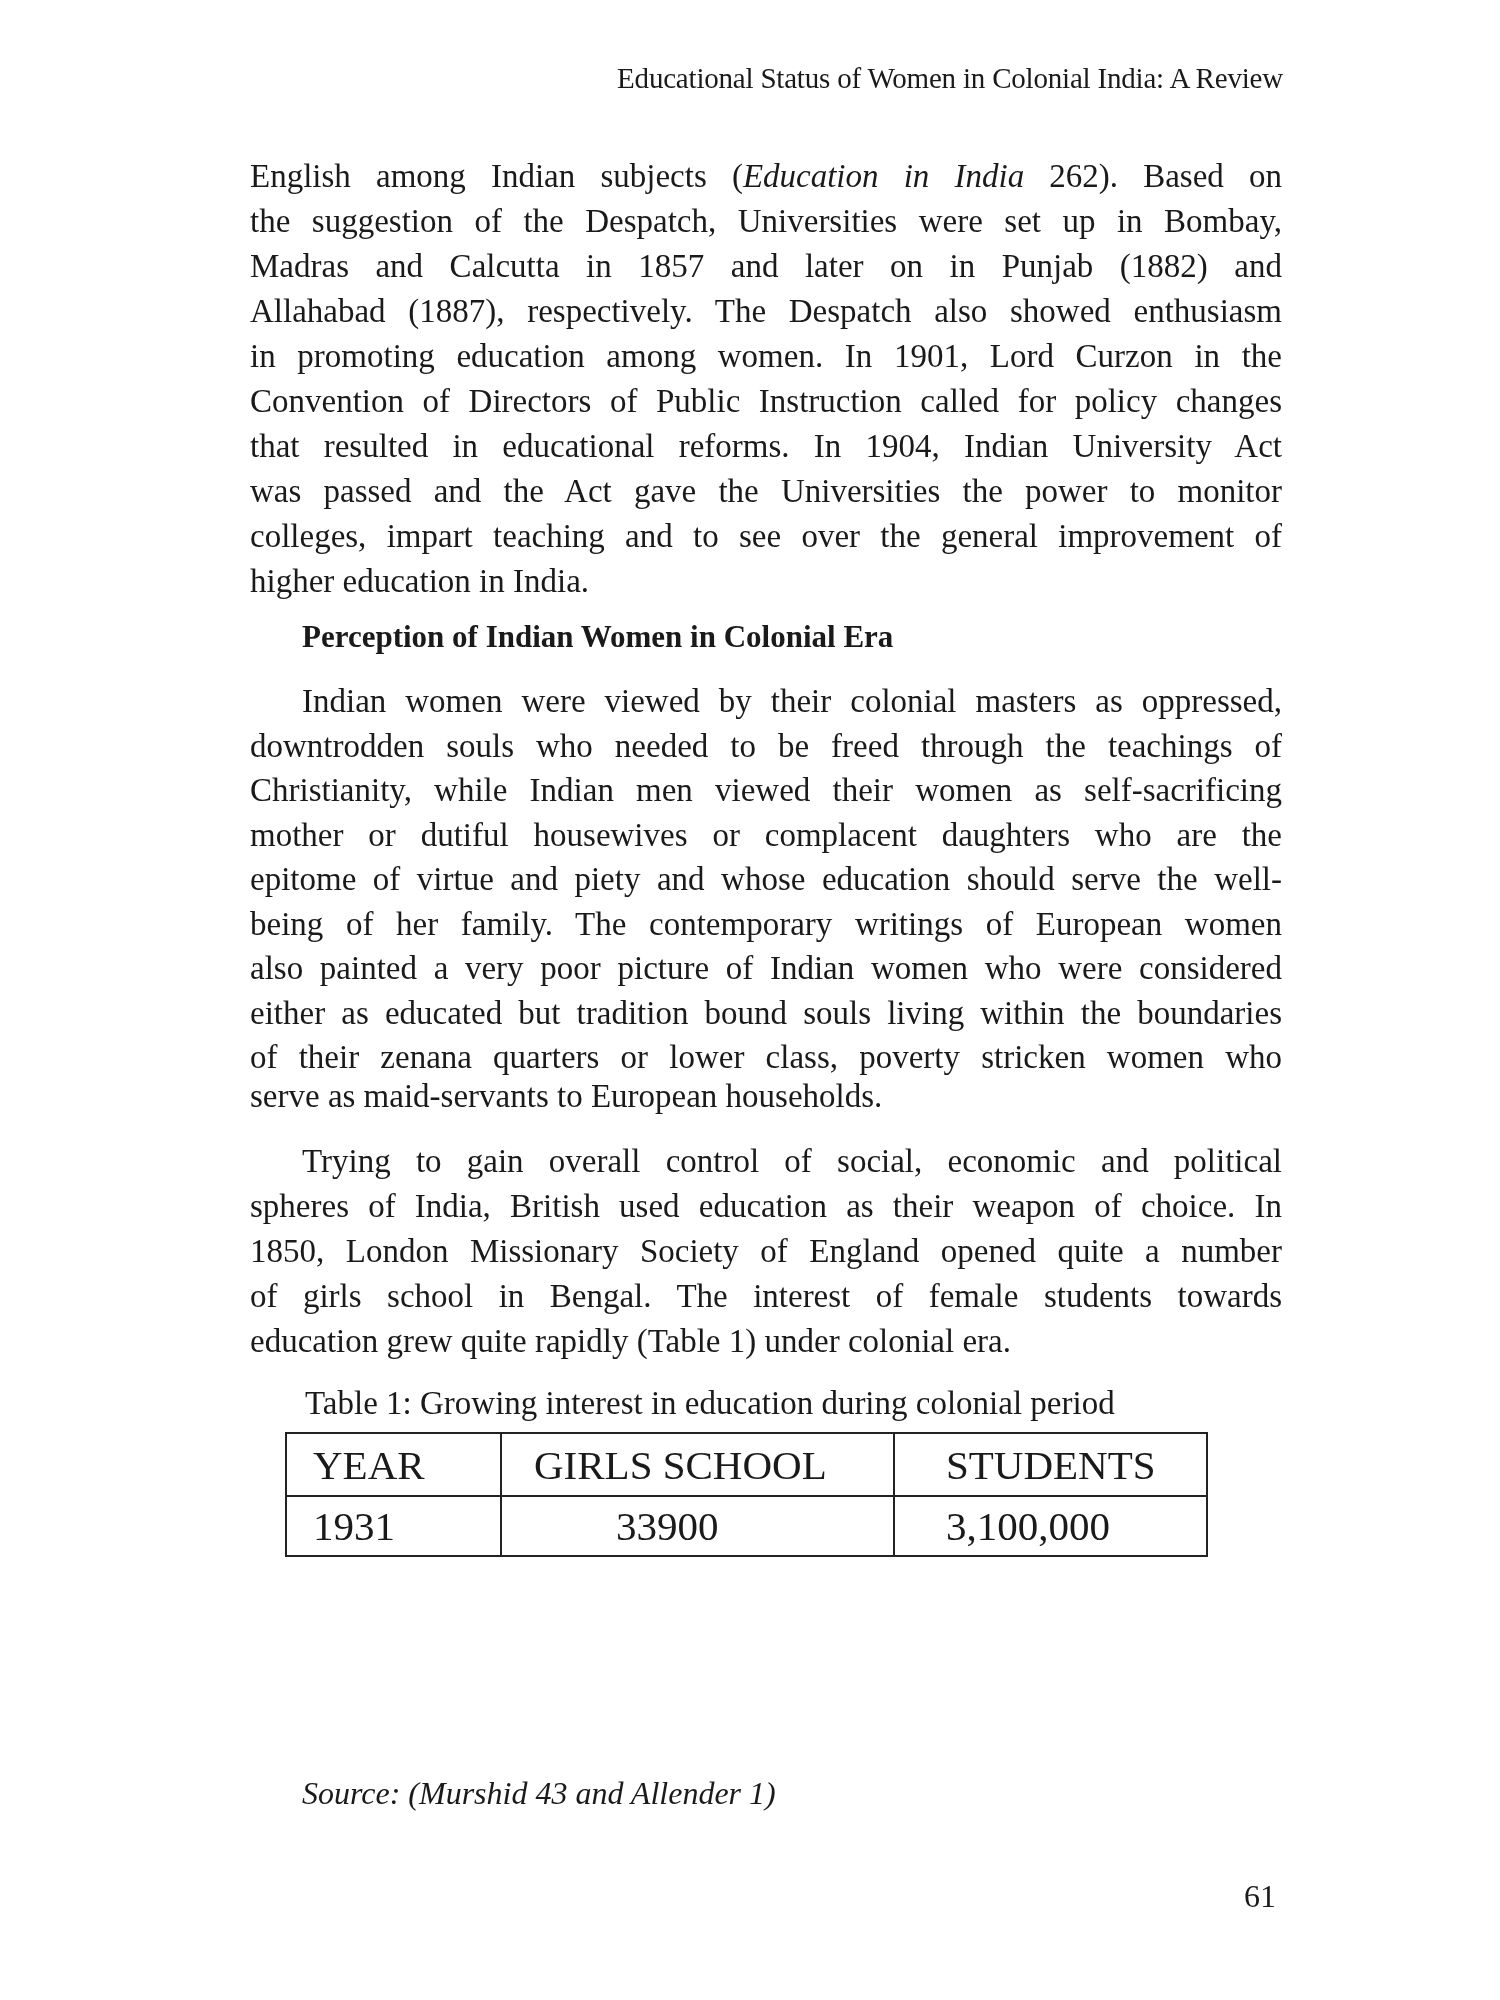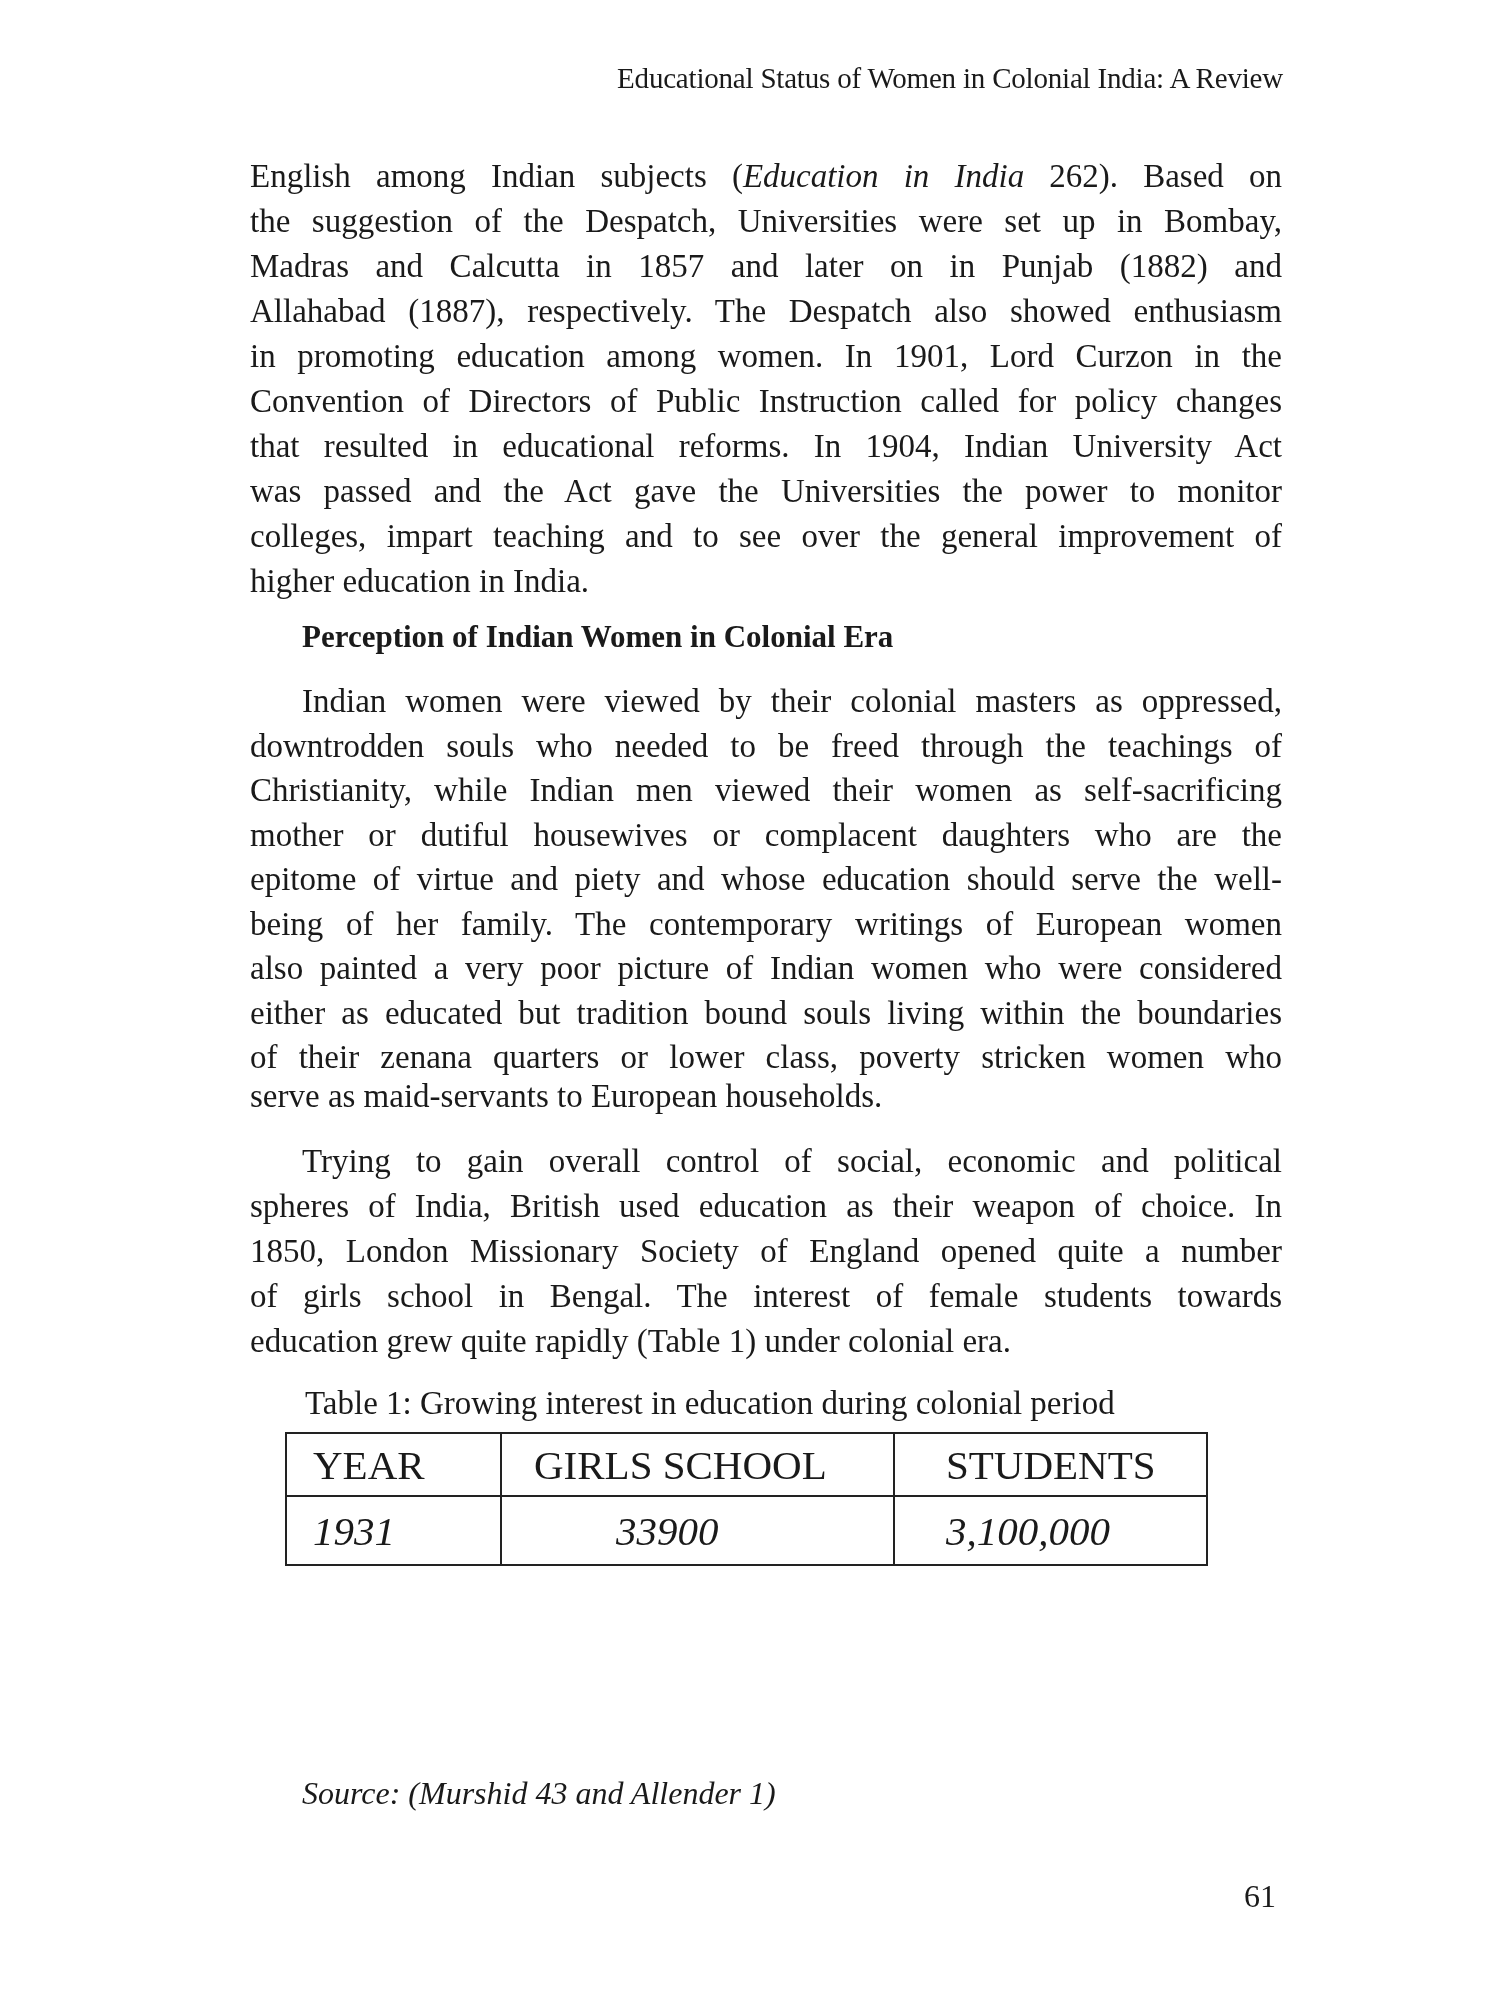--- a/index.html
+++ b/index.html
@@ -12,21 +12,21 @@
   .line.last { text-align-last: left; }
   .line.indent { left: 302px; width: 980px; }
   .heading { left: 302px; font-size: 31px; font-weight: bold; line-height: 36px; }
   .caption { left: 305px; top: 1385px; font-size: 33px; line-height: 36px; }
   table.data { position: absolute; left: 277px; top: 1432px; border-collapse: collapse;
                font-size: 41px; margin-left: 8px; }
   table.data td { border: 2px solid #222; padding: 0; vertical-align: middle; }
   .c1 { width: 213px; } .c2 { width: 391px; } .c3 { width: 311px; }
   .c1 span { padding-left: 26px; } .c2 span.v { padding-left: 114px; } .c2 span.h { padding-left: 32px; }
   .c3 span { padding-left: 51px; }
-  .r0 { height: 63px; } .r1 { height: 66px; } .r2 { height: 65px; } .r3 { height: 59px; } .r4 { height: 69px; font-style: italic; }
+  .r0 { height: 63px; } .r1 { height: 66px; } .r2 { height: 65px; } .r3 { height: 59px; } .r4 { height: 60px; }
   .source { left: 302px; top: 1775px; font-size: 32px; font-style: italic; line-height: 36px; }
   .pagenum { left: 1244px; top: 1878px; font-size: 32px; line-height: 36px; }
   em { font-style: italic; }
 </style>
 </head>
 <body>
 
 <div class="abs header">Educational Status of Women in Colonial India: A Review</div>
 
 <div>

